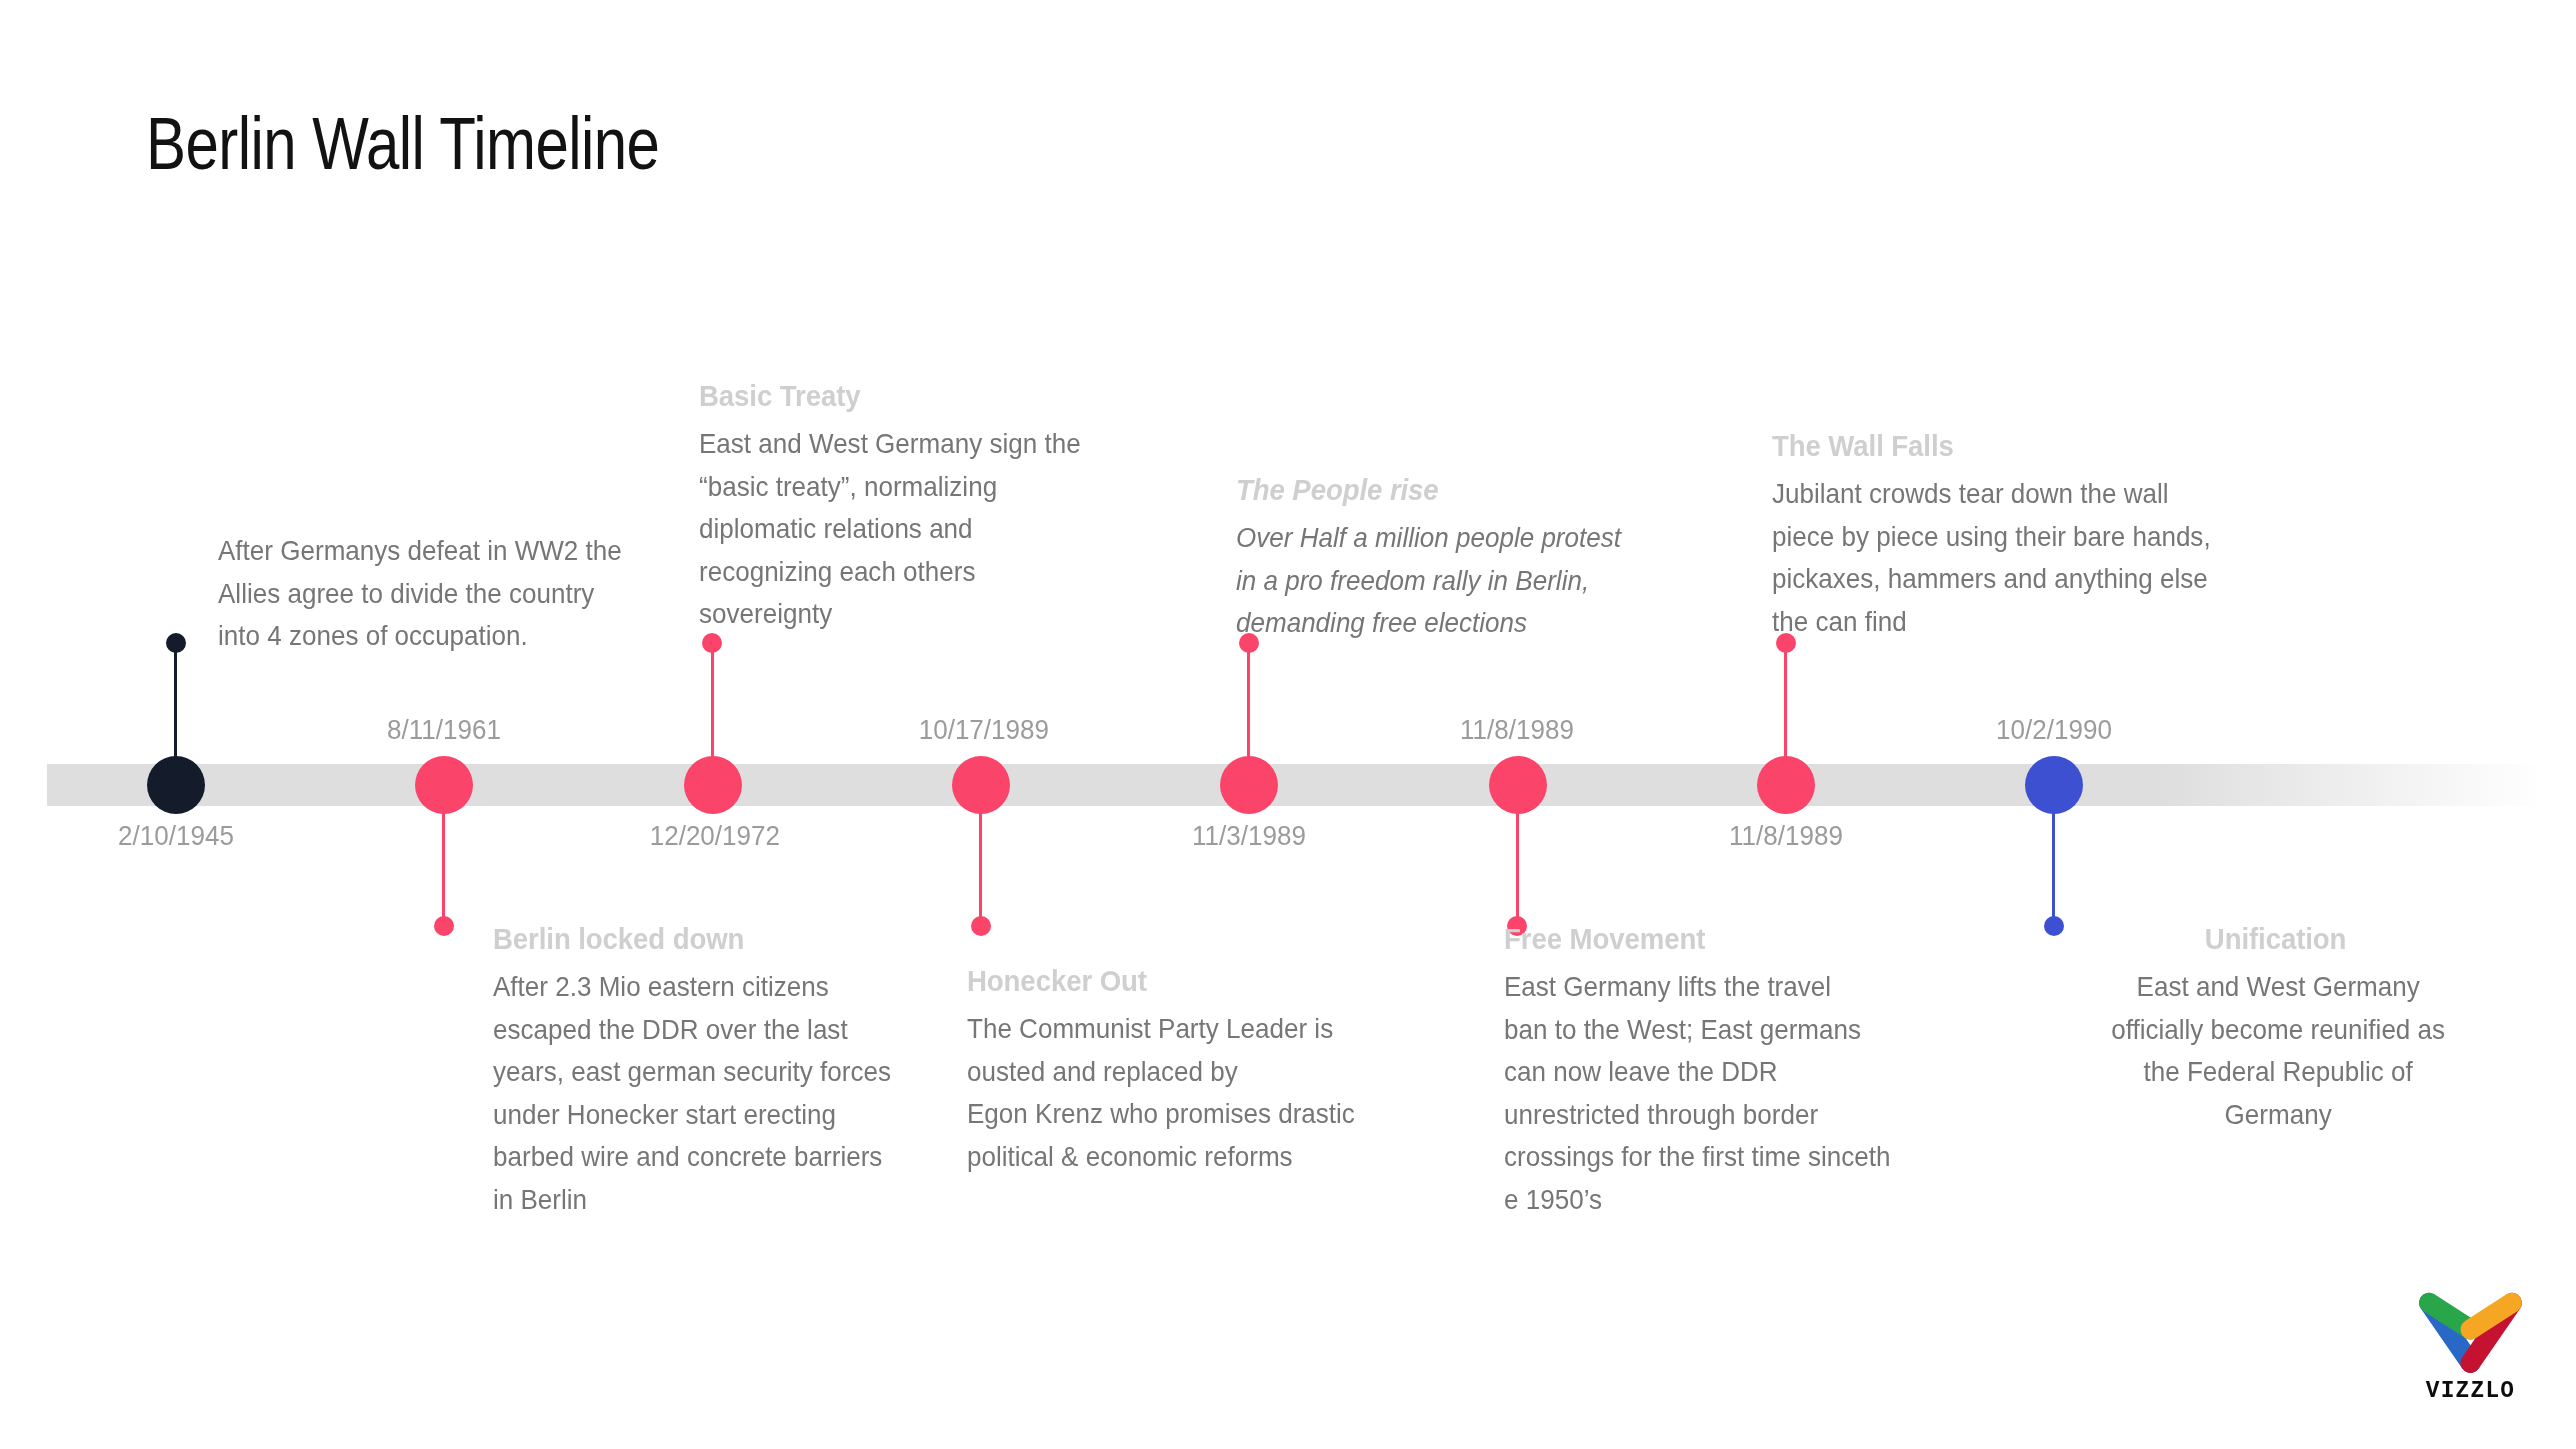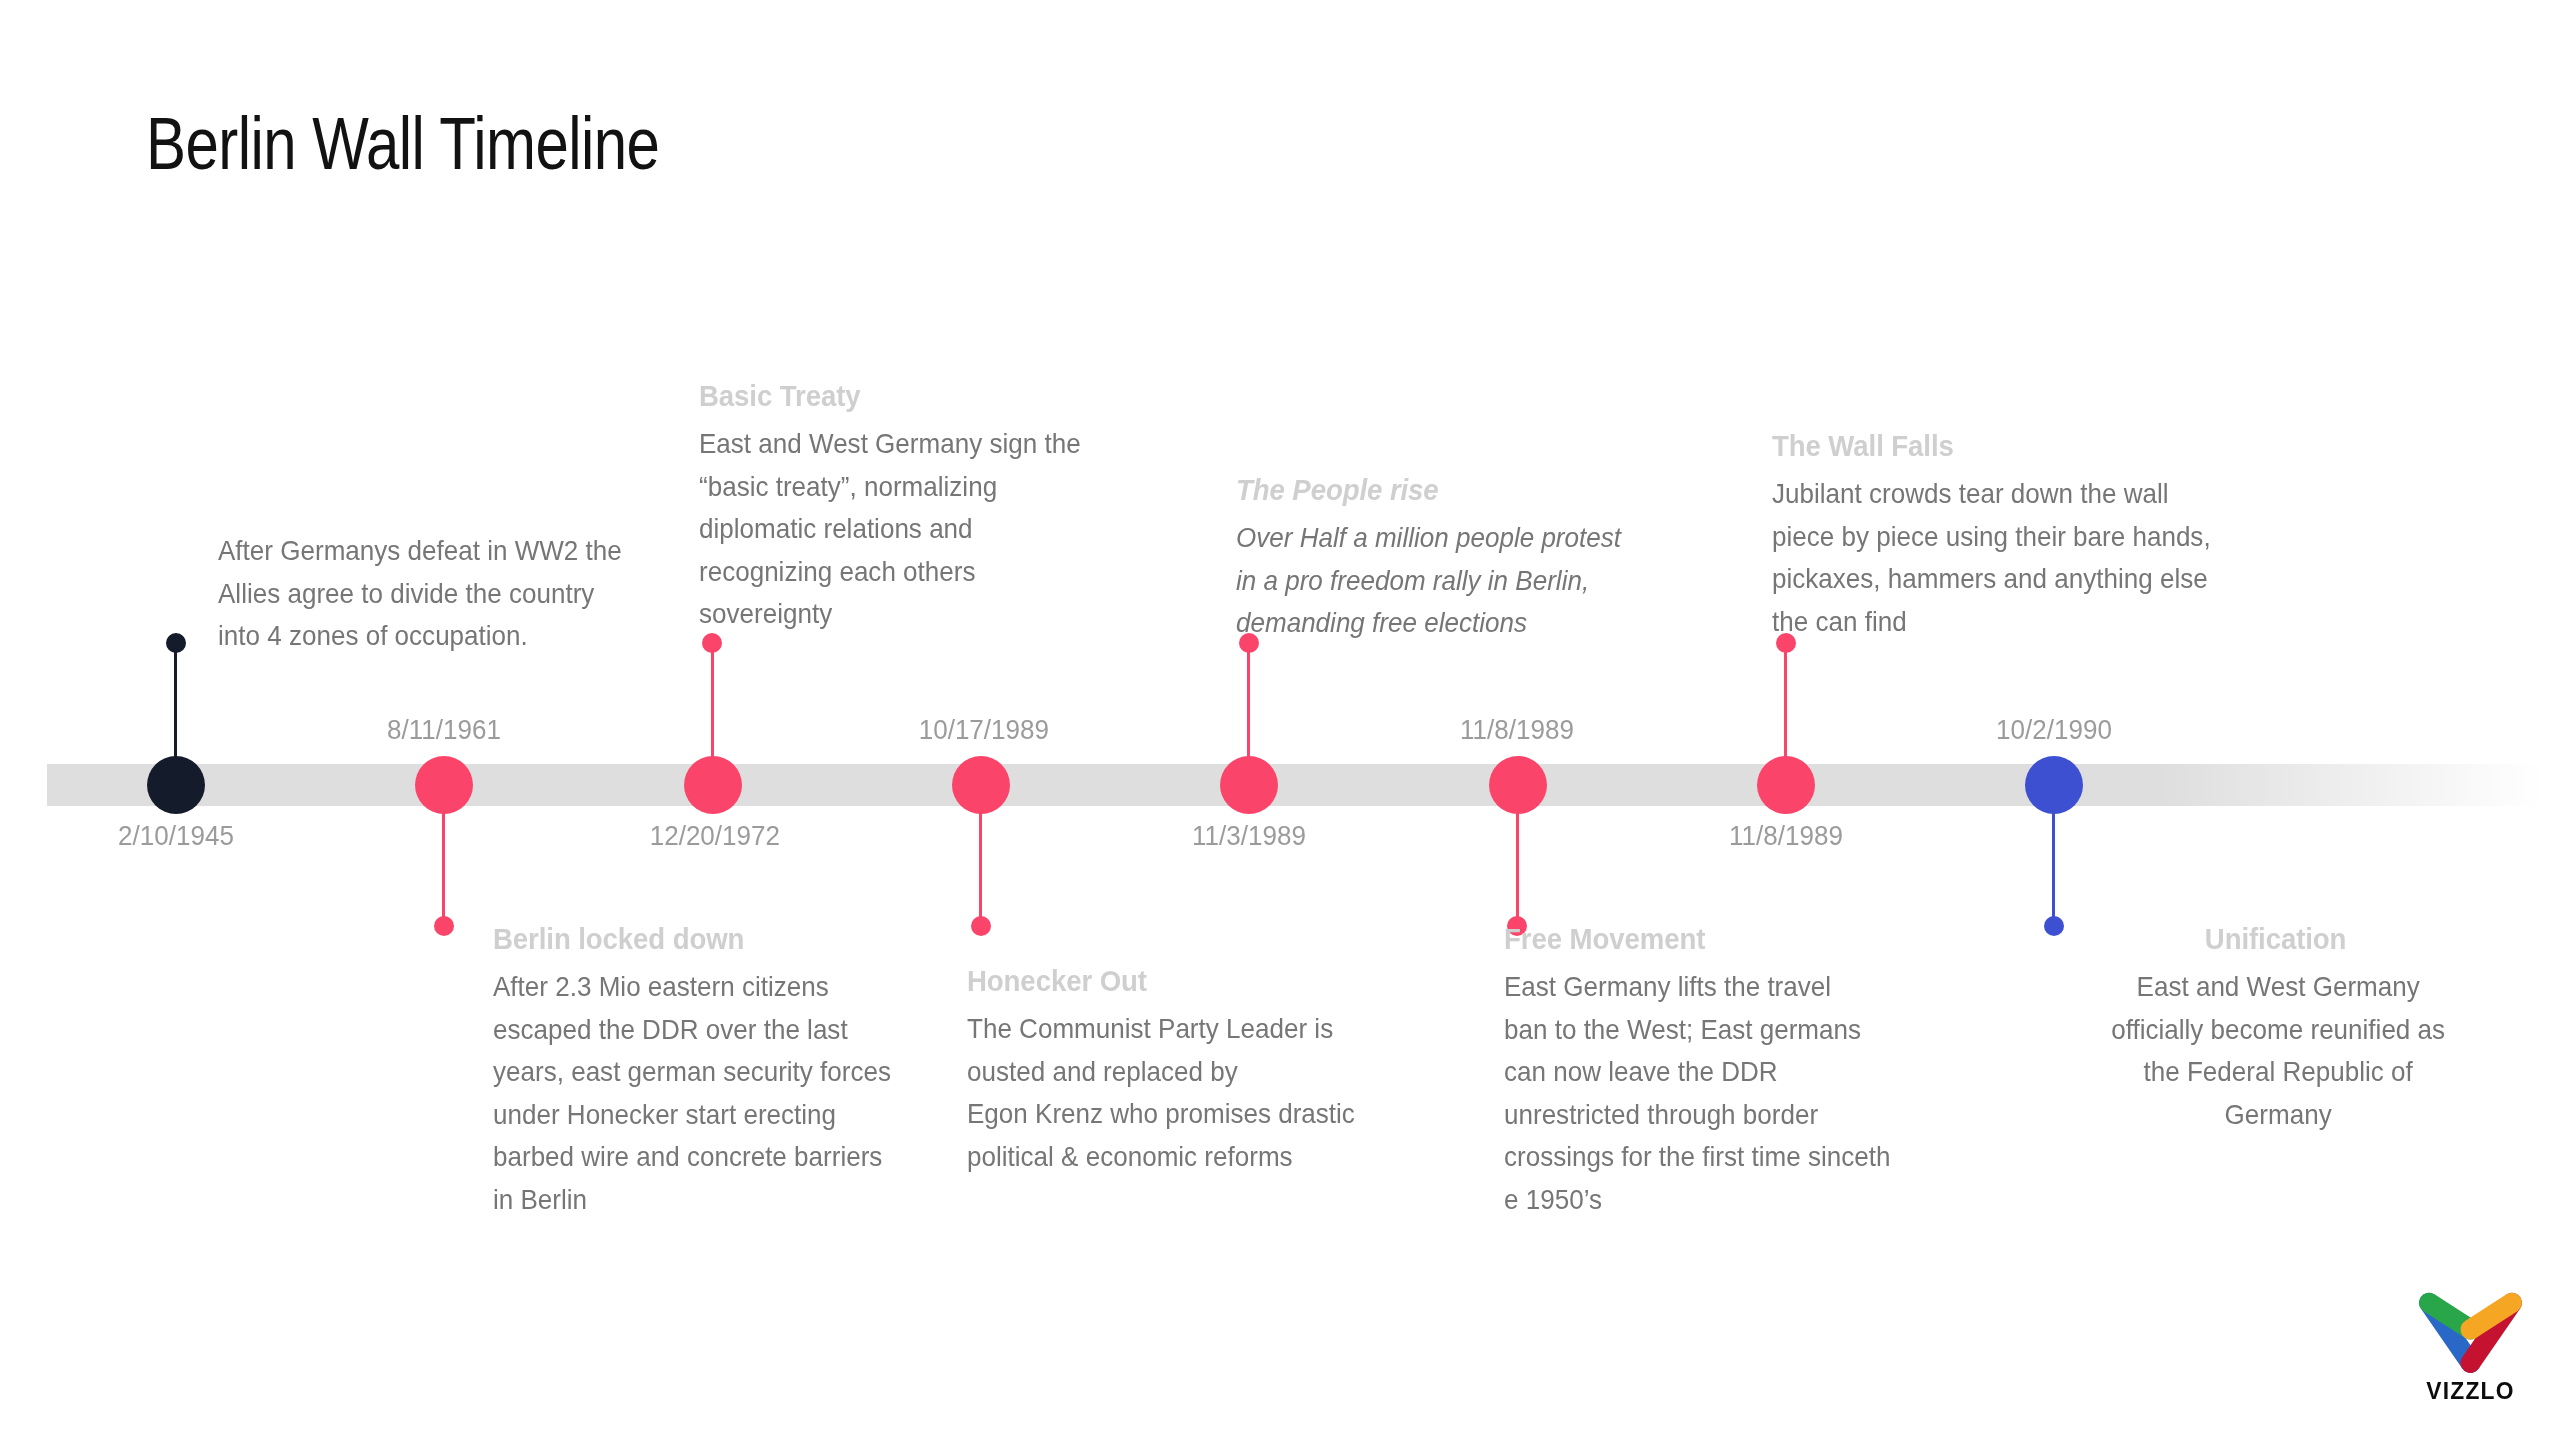--- a/index.html
+++ b/index.html
@@ -97,20 +97,21 @@
     transform: scaleX(0.93);
   }
 
   
   #vizzlo-logo {
     position: absolute;
     left: 2407px;
     top: 1288px;
     width: 127px;
     height: 121px;
+    font-family: Liberation Mono, monospace;
   }
   #vizzlo-wordmark {
     position: absolute;
     left: 0;
     top: 89px;
     width: 127px;
     text-align: center;
     font-size: 24px;
     font-weight: 700;
     letter-spacing: 1.3px;

